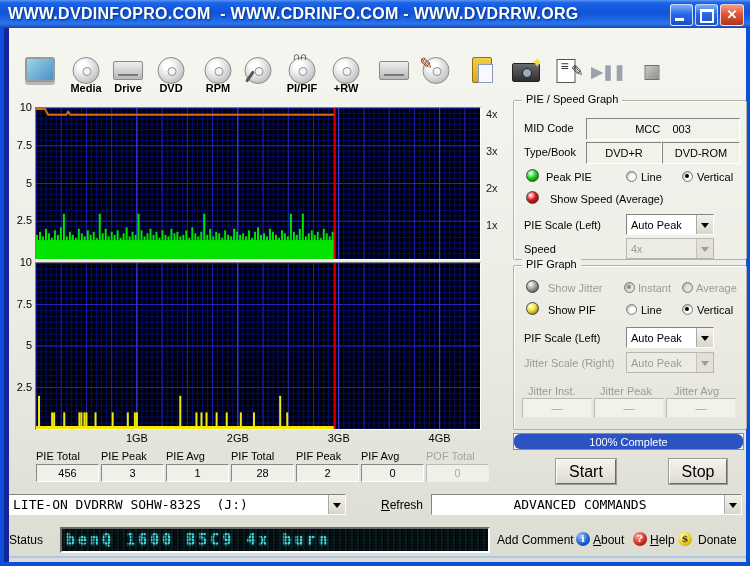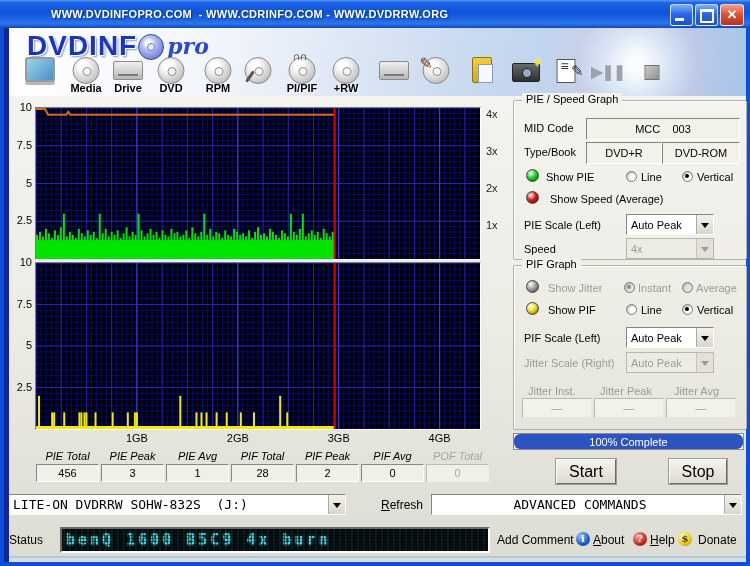--- a/index.html
+++ b/index.html
@@ -2,22 +2,22 @@
 <html><head>
 <meta charset="utf-8">
 <style>
   html,body{margin:0;padding:0;background:#3a6ea5;font-family:"Liberation Sans",sans-serif;}
   #window{position:relative;width:750px;height:566px;background:#0a50d8;overflow:hidden;
           font-family:"Liberation Sans",sans-serif;}
   
   #titlebar{position:absolute;left:0;top:0;width:750px;height:28px;
     background:linear-gradient(180deg,#5a96f2 0%,#1b63e8 10%,#0f52d8 45%,#2b74ee 85%,#1446ae 100%);
     display:flex;align-items:center;}
-  #title-text{color:#fff;font-weight:bold;font-size:11px;padding-left:8px;
-    text-shadow:1px 1px 2px #04307c;letter-spacing:.3px;white-space:pre;margin-left:43px;}
+  #title-text{color:#fff;font-weight:bold;font-size:16px;padding-left:8px;
+    text-shadow:1px 1px 2px #04307c;letter-spacing:.3px;white-space:pre;}
   .tb-btns{position:absolute;right:6px;top:4px;display:flex;gap:2px;}
   .win-btn{width:21px;height:20px;border:1px solid rgba(255,255,255,.75);border-radius:3px;
     background:linear-gradient(180deg,#7fb0f8,#2a68e8 45%,#1a50c8);position:relative;}
   .win-btn.close{background:linear-gradient(180deg,#f4a088,#e0563a 45%,#b03418);
     color:#fff;font-weight:bold;font-size:13px;text-align:center;line-height:19px;width:22px;}
   .glyph-min{position:absolute;left:4px;bottom:4px;width:9px;height:3px;background:#fff;}
   .glyph-max{position:absolute;left:4px;top:4px;width:10px;height:9px;border:2px solid #fff;border-top-width:3px;}
   
   #client{position:absolute;left:4px;top:28px;width:742px;height:534px;
     background:linear-gradient(180deg,#f6f6f1 0%,#ececе5 55%,#dddcd3 100%);
@@ -109,21 +109,21 @@
   
   #progress{position:absolute;left:513px;top:433px;width:231px;height:17px;
     border:1px solid #8a8a8a;background:#fff;box-sizing:border-box;}
   #progress .fill{height:100%;display:flex;align-items:center;justify-content:center;
     color:#fff;font-size:11px;border-radius:6px;}
   .pushbtn{position:absolute;height:23px;background:linear-gradient(180deg,#f4f3ee,#dddacf);
     border:1px solid;border-color:#fff #6a6a6a #6a6a6a #fff;box-shadow:0 0 0 1px #9a9a9a;
     font-size:16px;color:#000;display:flex;align-items:center;justify-content:center;cursor:pointer;}
   
   .stat-col{position:absolute;width:63px;}
-  .stat-lbl{font-size:11px;text-align:center;color:#000;white-space:nowrap;font-style:italic;}
+  .stat-lbl{font-size:11px;text-align:left;color:#000;white-space:nowrap;}
   .stat-lbl.dis{color:#a4a4a4;}
   .stat-box{margin-top:2px;height:16px;border:1px solid;border-color:#888 #fff #fff #888;
     background:#f0efe8;font-size:11px;text-align:center;line-height:16px;color:#000;}
   .stat-box.dis{color:#a8a8a8;border-color:#bbb #eee #eee #bbb;}
   
   #refresh-lbl{position:absolute;left:381px;top:498px;font-size:12px;color:#000;cursor:pointer;}
   #status-lbl{position:absolute;left:9px;top:533px;font-size:12px;color:#000;}
   #lcd{position:absolute;left:60px;top:527px;width:430px;height:26px;box-sizing:border-box;
     background:#05090b;border:2px solid;border-color:#6a6a6a #fdfdfd #fdfdfd #6a6a6a;overflow:hidden;}
   #lcd .lcd-stripes{position:absolute;left:0;top:0;right:0;bottom:0;
@@ -154,27 +154,20 @@
       <div class="win-btn">
           <span class="glyph-max"></span>
         </div>
       <div class="win-btn close"><span>✕</span></div>
     </div>
   </div>
 
   <div id="client"></div>
   <div id="navy-stripe"></div>
 
-  <div id="header">
-    <div id="logo">
-      <span class="l1">DVDINF</span>
-      <span class="disc"></span>
-      <span class="l2">pro</span>
-    </div>
-  </div>
   <div id="toolbar">
       <div class="tb-item" style="left: -2px;">
         <div class="tb-icon k-monitor"></div>
       </div>
       <div class="tb-item" style="left: 44px;">
         <div class="tb-icon k-disc"></div>
         <div class="tb-label">Media</div>
       </div>
       <div class="tb-item" style="left: 86px;">
         <div class="tb-icon k-drive"></div>
@@ -663,21 +656,21 @@
 
   <div class="groupbox" id="gb-pie">
     <span class="gb-title">PIE / Speed Graph</span>
     <span class="lbl" style="left:10px;top:21px">MID Code</span>
     <div class="sunkbox" style="left:72px;top:17px;width:152px;height:20px">MCC    003</div>
     <span class="lbl" style="left:10px;top:45px">Type/Book</span>
     <div class="sunkbox" style="left:72px;top:41px;width:74px;height:20px">DVD+R</div>
     <div class="sunkbox" style="left:148px;top:41px;width:76px;height:20px">DVD-ROM</div>
 
     <span class="led" id="led-pie" style="left: 12px; top: 68px; background: radial-gradient(circle at 35% 30%, rgb(255, 255, 255), rgb(30, 212, 30) 45%, rgb(0, 0, 0) 130%);"></span>
-    <span class="lbl" style="left:32px;top:70px">Show PIE</span>
+    <span class="lbl" style="left:32px;top:70px">Peak PIE</span>
     <span class="radio" style="left:112px;top:70px"></span>
     <span class="lbl" style="left:127px;top:70px">Line</span>
     <span class="radio checked" style="left:168px;top:70px"></span>
     <span class="lbl" style="left:183px;top:70px">Vertical</span>
 
     <span class="led" id="led-speed" style="left: 12px; top: 90px; background: radial-gradient(circle at 35% 30%, rgb(255, 255, 255), rgb(224, 24, 24) 45%, rgb(0, 0, 0) 130%);"></span>
     <span class="lbl" style="left:36px;top:92px">Show Speed (Average)</span>
 
     <span class="lbl" style="left:10px;top:118px">PIE Scale (Left)</span>
     <div class="combo" style="left:112px;top:113px;width:88px">

